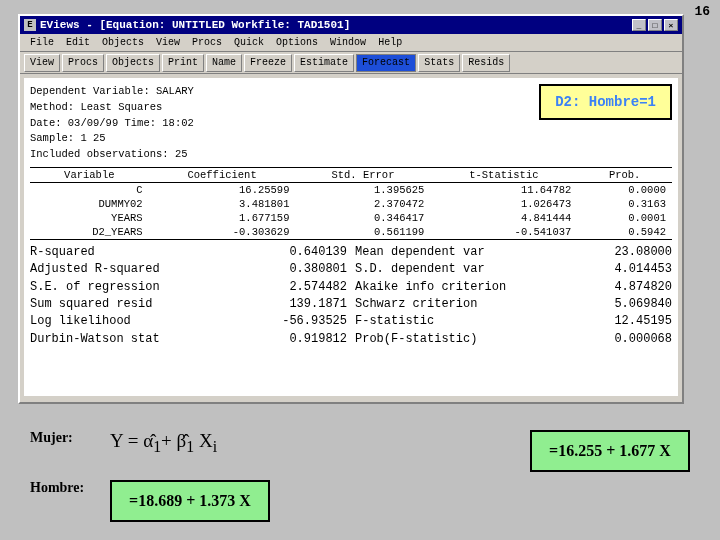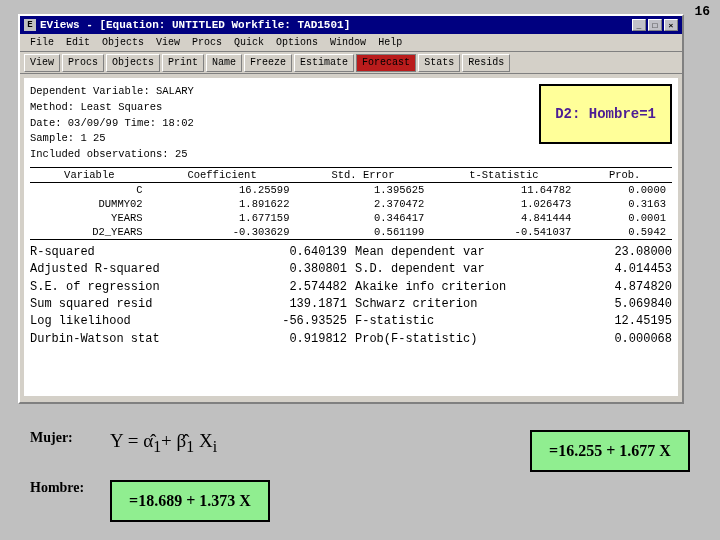--- a/index.html
+++ b/index.html
@@ -105,21 +105,21 @@
       padding: 0 5px;
       background: #d4d0c8;
       border: 1px solid #fff;
       border-bottom-color: #808080;
       border-right-color: #808080;
       font-size: 10px;
       cursor: pointer;
       font-family: 'Courier New', monospace;
     }
     .toolbar-btn.active-btn {
-      background: #b91c1c;
+      background: #1d4ed8;
       border-color: #808080;
       border-top-color: #808080;
       border-left-color: #808080;
     }
 
     
     .content-area {
       background: #ffffff;
       margin: 4px;
       padding: 6px;
@@ -136,24 +136,24 @@
       margin-bottom: 4px;
     }
 
     
     .d2-box {
       position: absolute;
       top: 6px;
       right: 6px;
       background: #ffff99;
       border: 2px solid #000;
-      padding: 20px 14px;
+      padding: 8px 14px;
       font-size: 14px;
       font-weight: bold;
-      color: #4c1d95;
+      color: #3b82f6;
       margin-left: 12px;
     }
 
     
     .eq-table {
       width: 100%;
       border-collapse: collapse;
       font-size: 10.5px;
       margin-top: 4px;
     }
@@ -289,21 +289,21 @@
       <tbody id="coef-tbody">
       <tr>
             <td style="text-align: right;">C</td>
             <td>16.25599</td>
             <td>1.395625</td>
             <td>11.64782</td>
             <td>0.0000</td>
           </tr>
           <tr>
             <td style="text-align: right;">DUMMY02</td>
-            <td>1.891622</td>
+            <td>3.481801</td>
             <td>2.370472</td>
             <td>1.026473</td>
             <td>0.3163</td>
           </tr>
           <tr>
             <td style="text-align: right;">YEARS</td>
             <td>1.677159</td>
             <td>0.346417</td>
             <td>4.841444</td>
             <td>0.0001</td>

